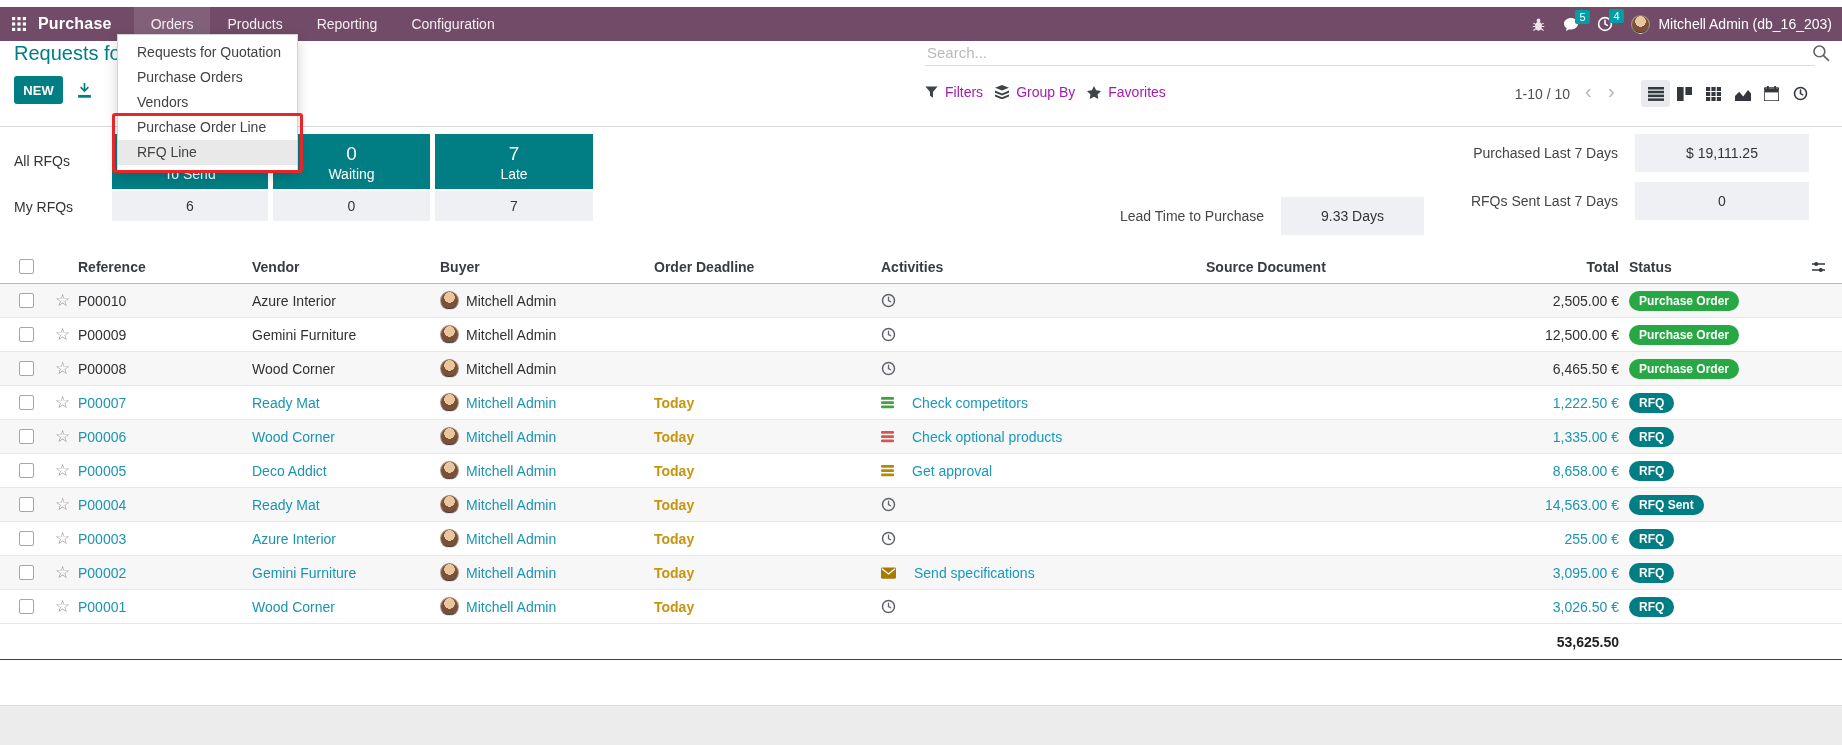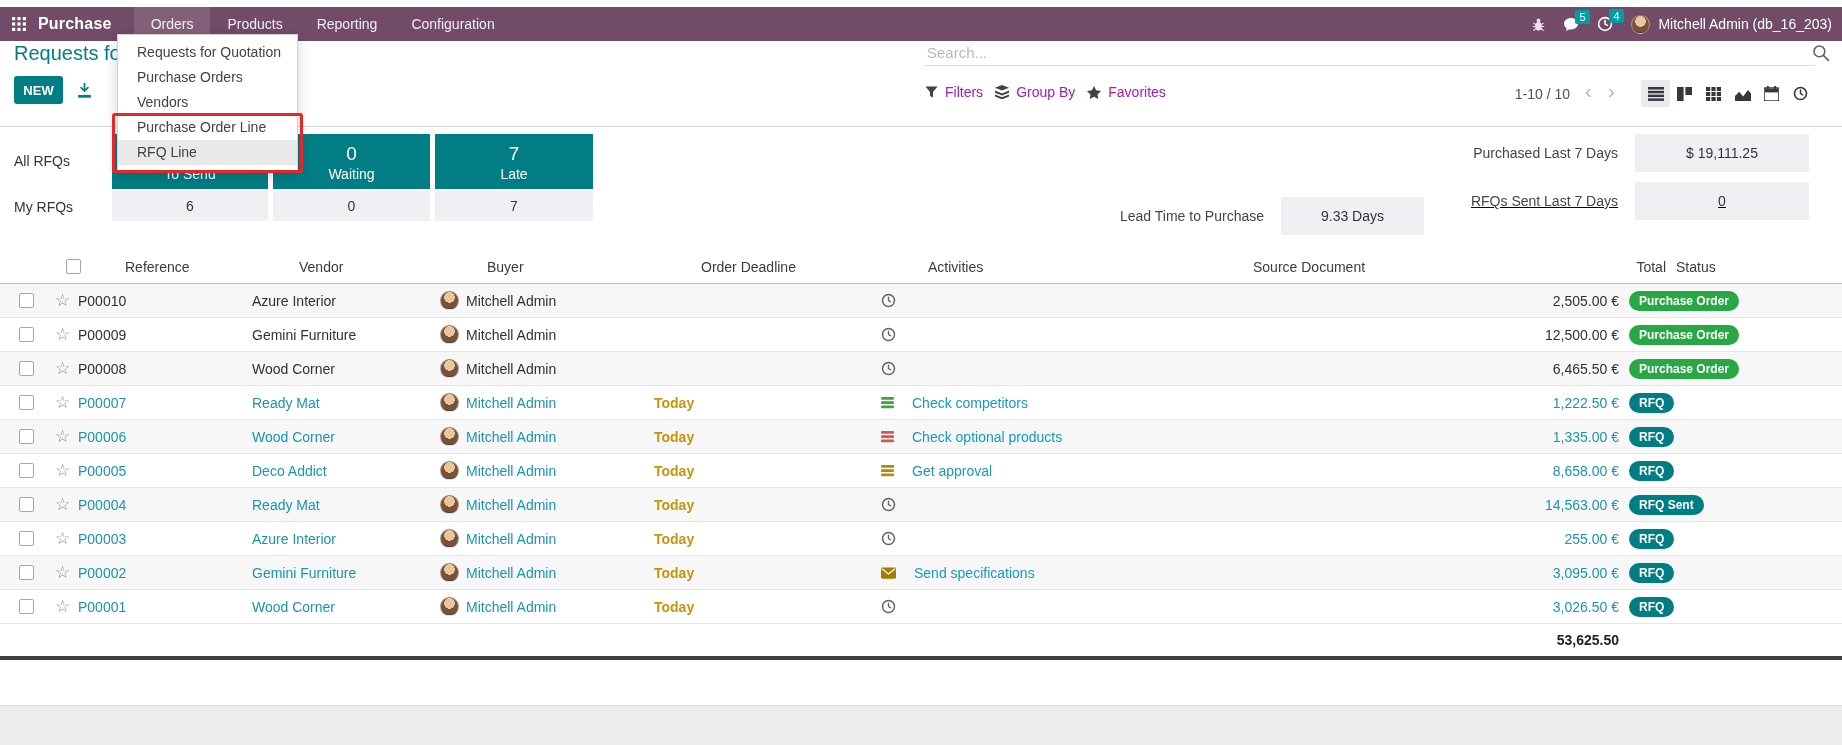--- a/index.html
+++ b/index.html
@@ -47,39 +47,39 @@
   .kpi-num { font-size:19px; height:24px; line-height:24px; }
   .kpi-label { font-size:14px; }
   .kpi-cell { position:absolute; top:191px; height:30px; background:#eef0f4; display:flex; align-items:center; justify-content:center; font-size:14px; color:#333; cursor:pointer; }
   .stat { position:absolute; display:flex; align-items:center; gap:17px; }
   .stat-label { width:225px; text-align:right; font-size:14px; color:#454545; }
   .stat-box { height:38px; background:#eef0f4; display:flex; align-items:center; justify-content:center; font-size:14px; color:#333; }
 
   
   .table { position:absolute; top:250px; left:0; width:1842px; }
   .grid-cols { display:grid; grid-template-columns:46px 32px 174px 188px 214px 227px 325px 284px 139px 182px 31px; align-items:center; }
-  .thead { height:34px; border-bottom:1px solid #b9b9b9; font-weight:normal; font-size:14px; color:#383c40;padding-left:47px; }
+  .thead { height:34px; border-bottom:1px solid #b9b9b9; font-weight:bold; font-size:14px; color:#383c40; }
   .trow { height:34px; border-bottom:1px solid #e7e7e7; font-size:14px; color:#2f3134; cursor:pointer; }
   .trow.stripe { background:#f7f7f8; }
   .cb { width:15px; height:15px; border:1px solid #a6a6a6; border-radius:2px; background:#fff; margin-left:19px; cursor:pointer; }
   .star { color:#8f8f8f; font-size:17px; margin-left:9px; cursor:pointer; }
   .cell.ref { font-weight:normal; }
   .cell.buyer { display:flex; align-items:center; }
   .cell.buyer .avatar { margin-right:7px; }
   .cell.deadline { color:#C7950C; font-weight:bold; }
   .cell.activity { display:flex; align-items:center; }
   .act-label { color:#1799BD; margin-left:18px; }
   .cell.total { text-align:right; padding-right:10px; }
   .badge { display:inline-block; padding:3px 10px; border-radius:12px; font-size:12px; font-weight:bold; color:#fff; white-space:nowrap; }
   .badge.success { background:#28A745; }
   .badge.teal { background:#017E84; }
   .trow.rfq .cell.ref, .trow.rfq .cell.vendor, .trow.rfq .buyer-name, .trow.rfq .cell.total { color:#1A95B0; }
   .act-list { display:inline-flex; color:#3EA53E; }
   .act-list.list-green { color:#3EA53E; } .act-list.list-red { color:#D9534F; } .act-list.list-yellow { color:#B08D00; }
-  .tfoot { height:36px; font-weight:bold; color:#222; font-size:14px; border-bottom:4px solid #404040; }
+  .tfoot { height:36px; font-weight:bold; color:#222; font-size:14px; border-bottom:1px solid #404040; }
   .bottom-strip { position:absolute; top:705px; left:0; width:100%; height:40px; background:#ececec; border-top:1px solid #dcdcdc; }
   svg { display:block; }
 </style>
 </head>
 <body>
 
 <div id="app">
 
   <div class="navbar">
     <span class="apps-btn">
@@ -253,21 +253,21 @@
   <div class="kpi-cell" style="left:435px; width:158px;">7</div>
 
   <div class="stat" style="left:1039px; top:197px;">
     <span class="stat-label">Lead Time to Purchase</span>
     <span class="stat-box" style="width:143px;">9.33 Days</span>
   </div>
   <div class="stat" style="left:1393px; top:134px;">
     <span class="stat-label">Purchased Last 7 Days</span>
     <span class="stat-box" style="width:174px;">$ 19,111.25</span>
   </div>
-  <div class="stat" style="left:1393px; top:182px;text-decoration:underline;">
+  <div class="stat" style="left:1393px; top:182px;">
     <span class="stat-label">RFQs Sent Last 7 Days</span>
     <span class="stat-box" style="width:174px;">0</span>
   </div>
 
   <div class="table">
     <div class="thead grid-cols">
       <span class="cb" style="margin-left:19px;"></span>
       <span></span>
       <span>Reference</span>
       <span>Vendor</span>

